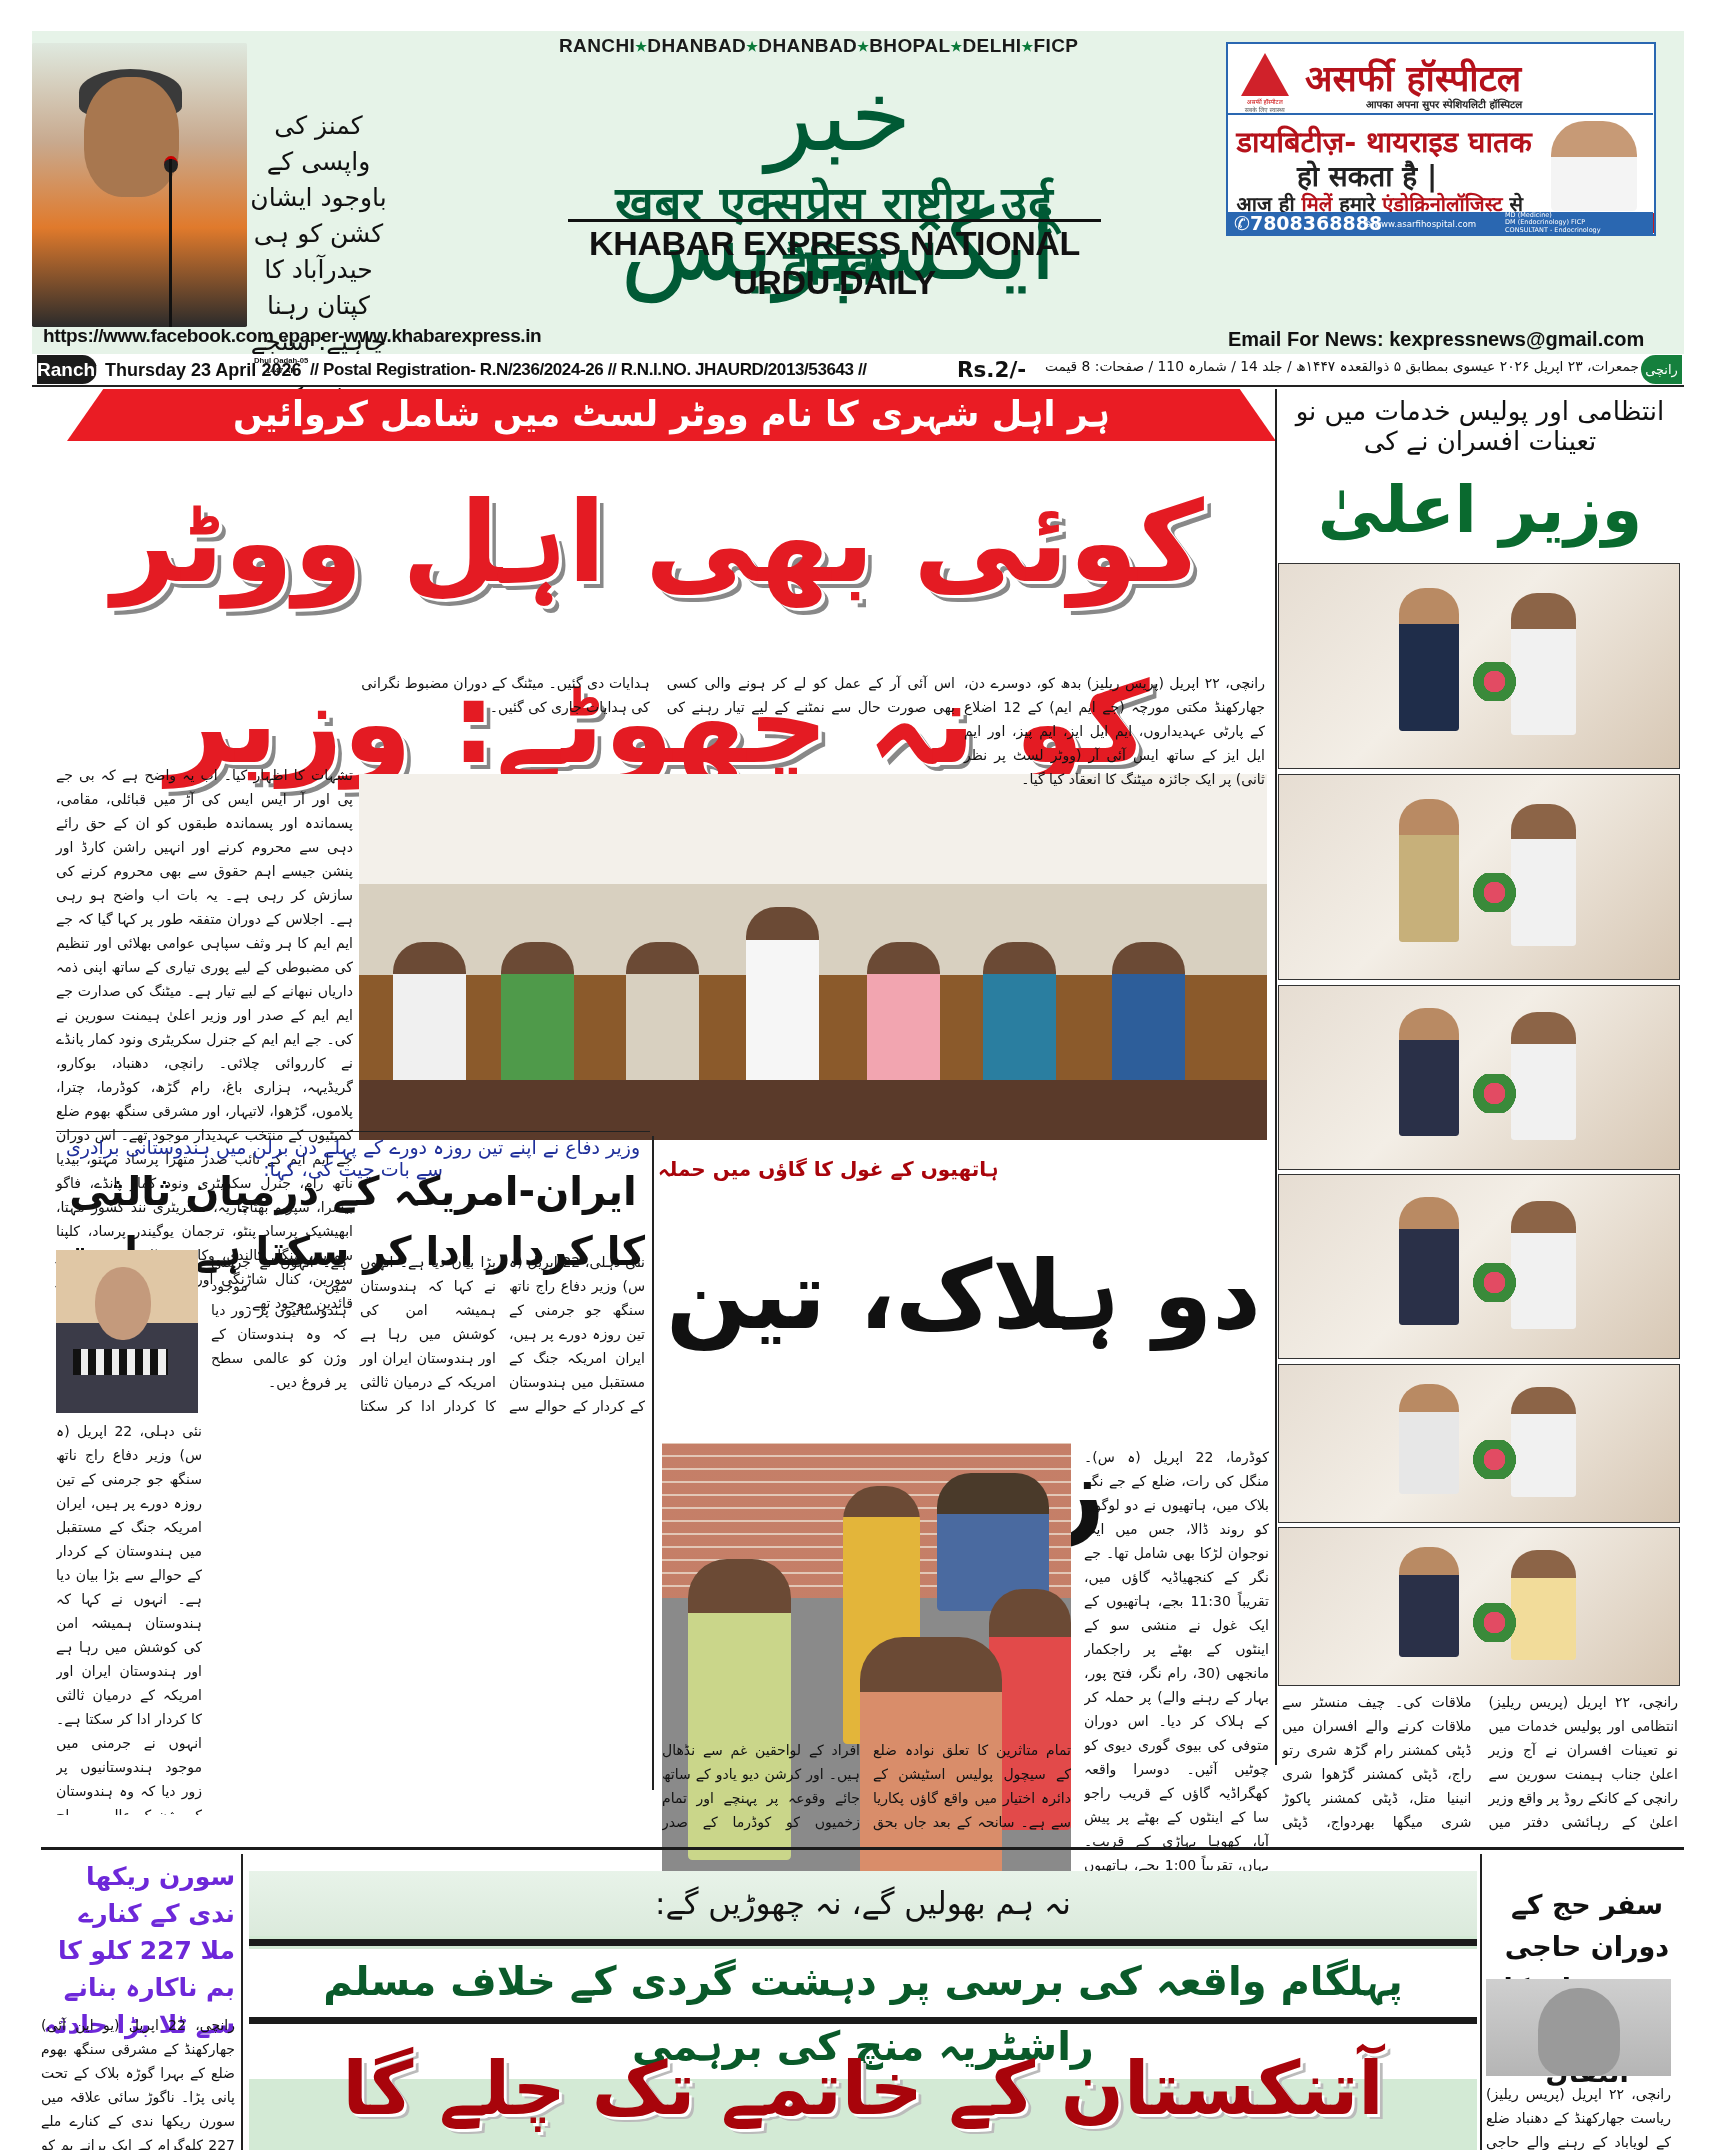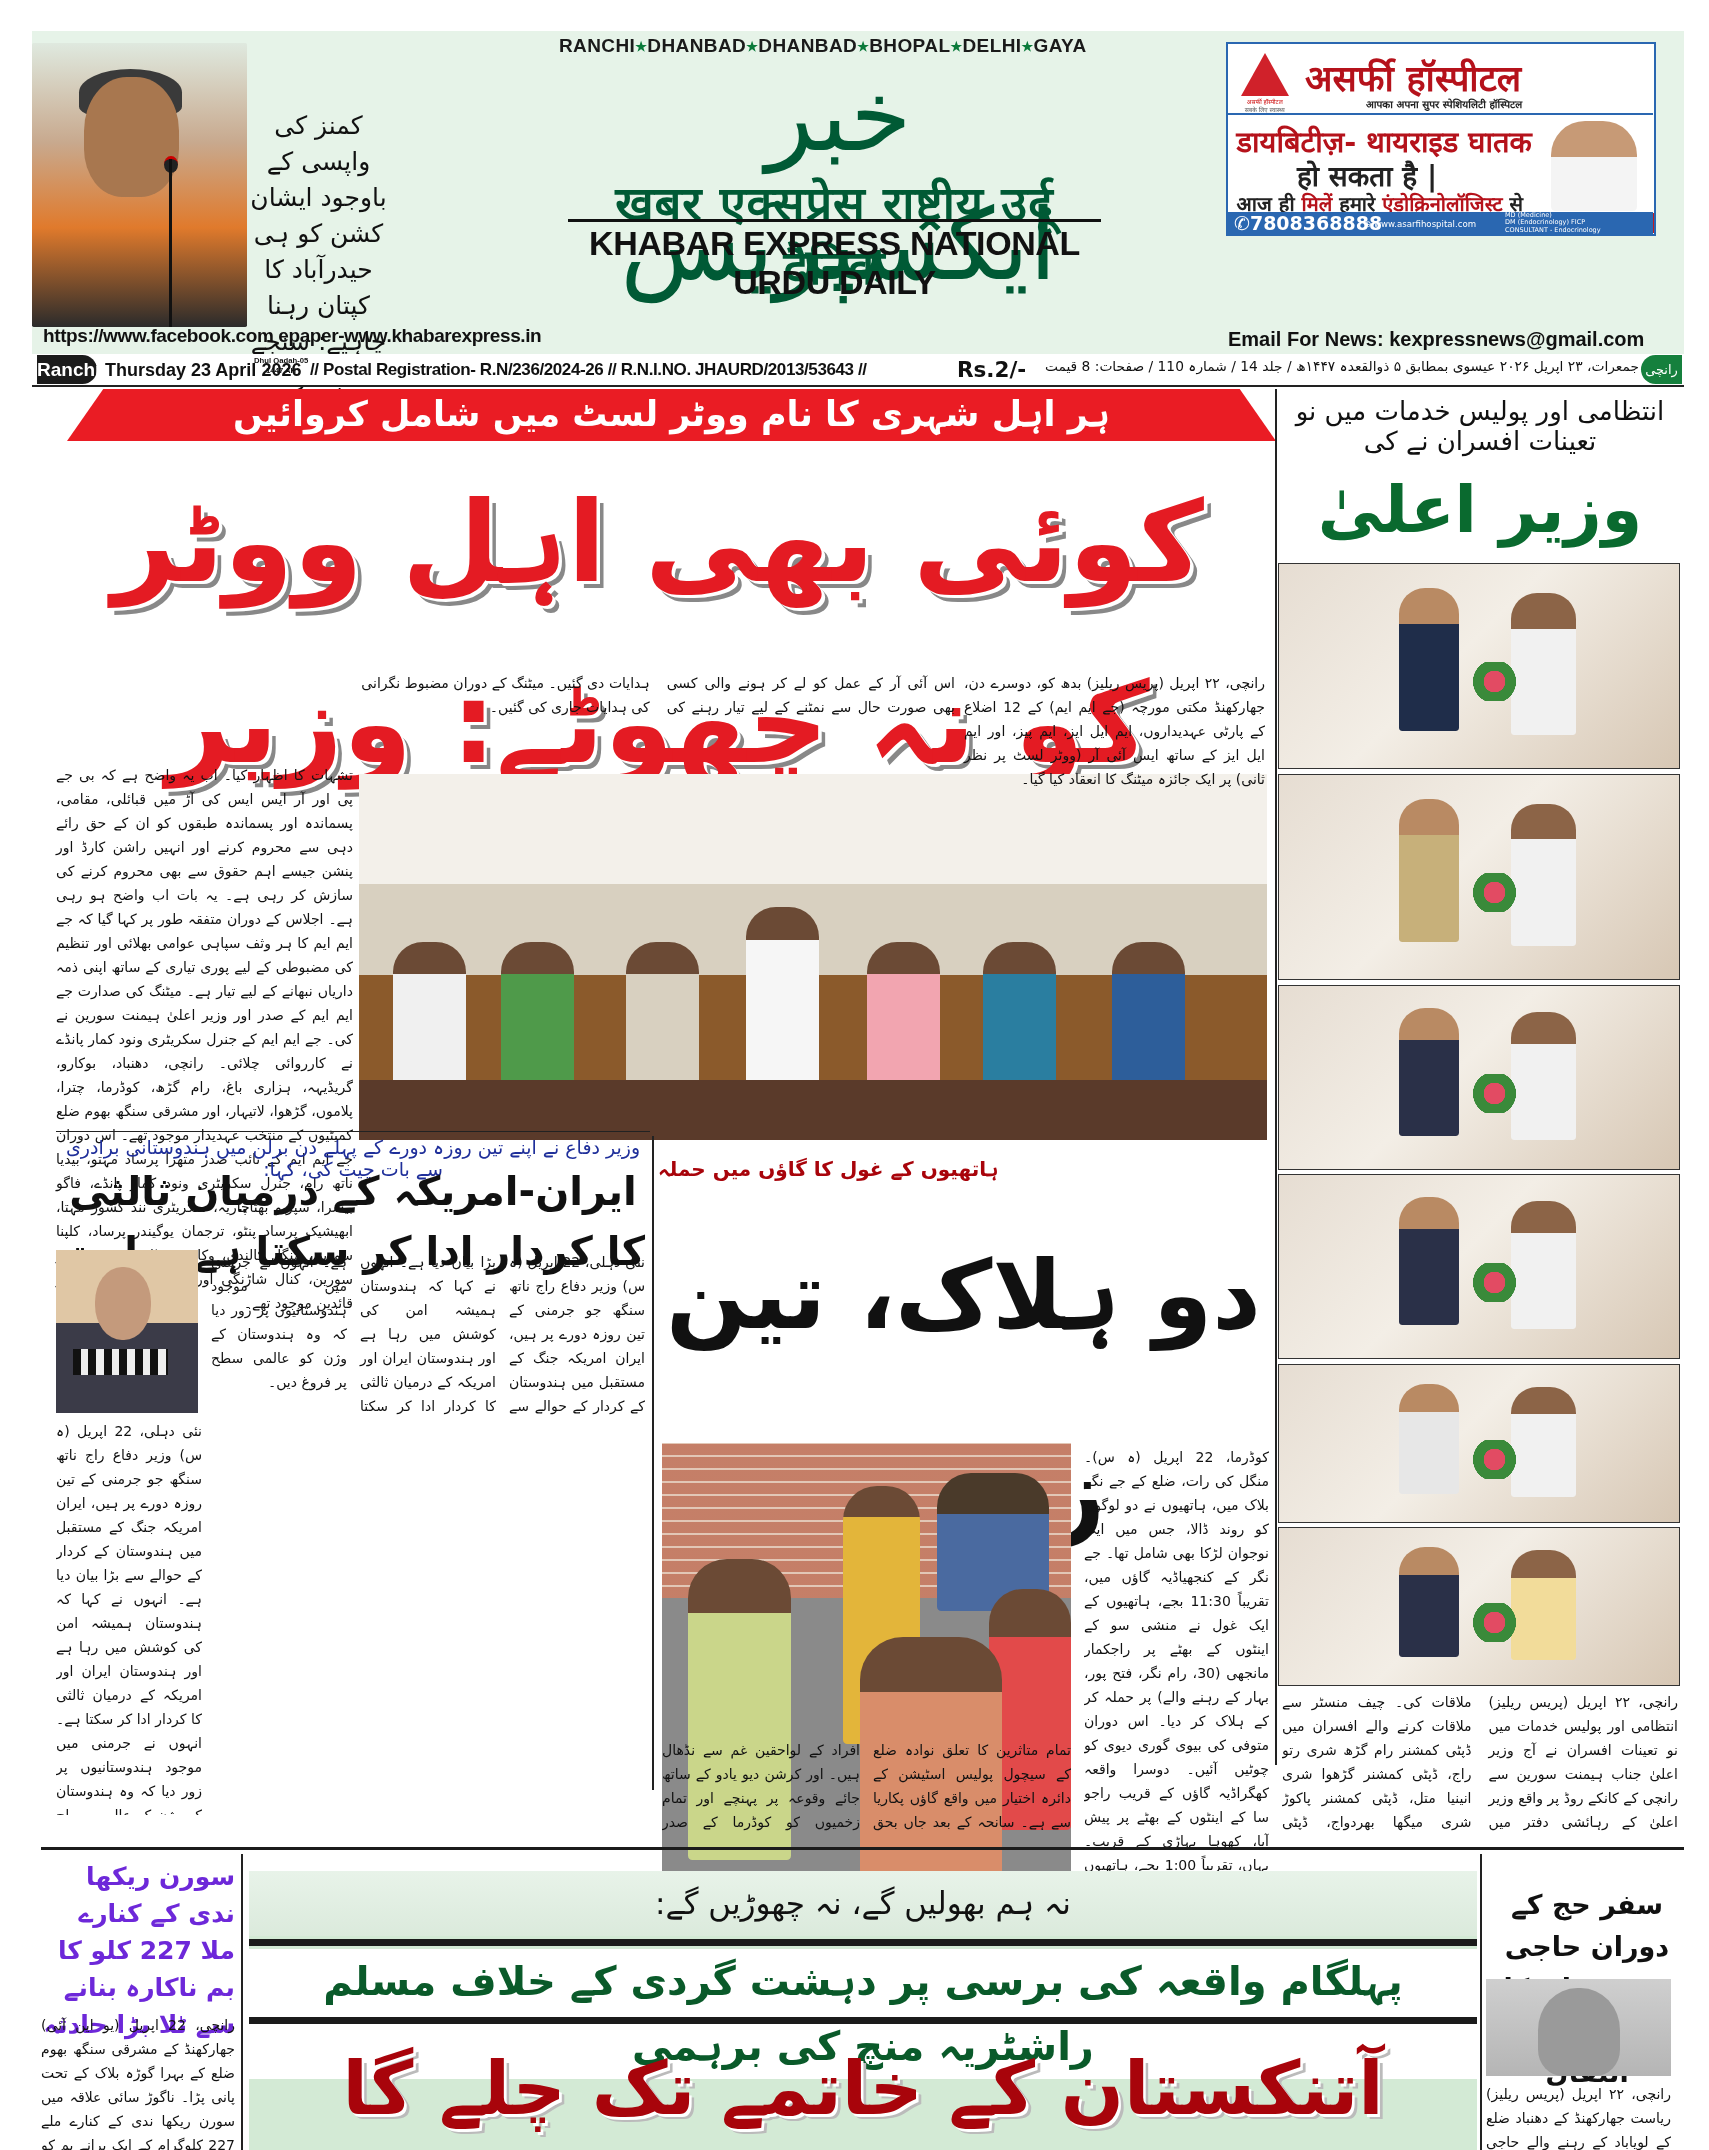--- a/index.html
+++ b/index.html
@@ -133,21 +133,21 @@
 <div class="abs" id="ad-photo">
   <div class="hair"></div>
   <div class="face"></div>
   <div class="micball"></div>
   <div class="mic"></div>
 </div>
 <div class="abs urdu" id="ad-caption">کمنز کی واپسی کے باوجود ایشان کشن کو ہی حیدرآباد کا کپتان رہنا چاہیے: سنجے بانگر</div>
 <div class="abs cond" id="social-line">https://www.facebook.com epaper-www.khabarexpress.in</div>
 
 <div class="abs cond" id="cities">
-  <span>RANCHI</span><span class="star">★</span><span>DHANBAD</span><span class="star">★</span><span>DHANBAD</span><span class="star">★</span><span>BHOPAL</span><span class="star">★</span><span>DELHI</span><span class="star">★</span><span>GAYA</span>
+  <span>RANCHI</span><span class="star">★</span><span>DHANBAD</span><span class="star">★</span><span>DHANBAD</span><span class="star">★</span><span>BHOPAL</span><span class="star">★</span><span>DELHI</span><span class="star">★</span><span>FICP</span>
 </div>
 
 <div class="abs urdu" id="logo-urdu">خبر ایکسپریس</div>
 <div class="abs" id="logo-hindi">खबर एक्सप्रेस राष्ट्रीय उर्दू दैनिक</div>
 <div class="abs" id="logo-rule"></div>
 <div class="abs cond" id="logo-english">KHABAR EXPRESS NATIONAL URDU DAILY</div>
 
 <div class="abs" id="hospital-ad">
   <div class="abs" id="hosp-logo">
       <div class="tri"></div>

